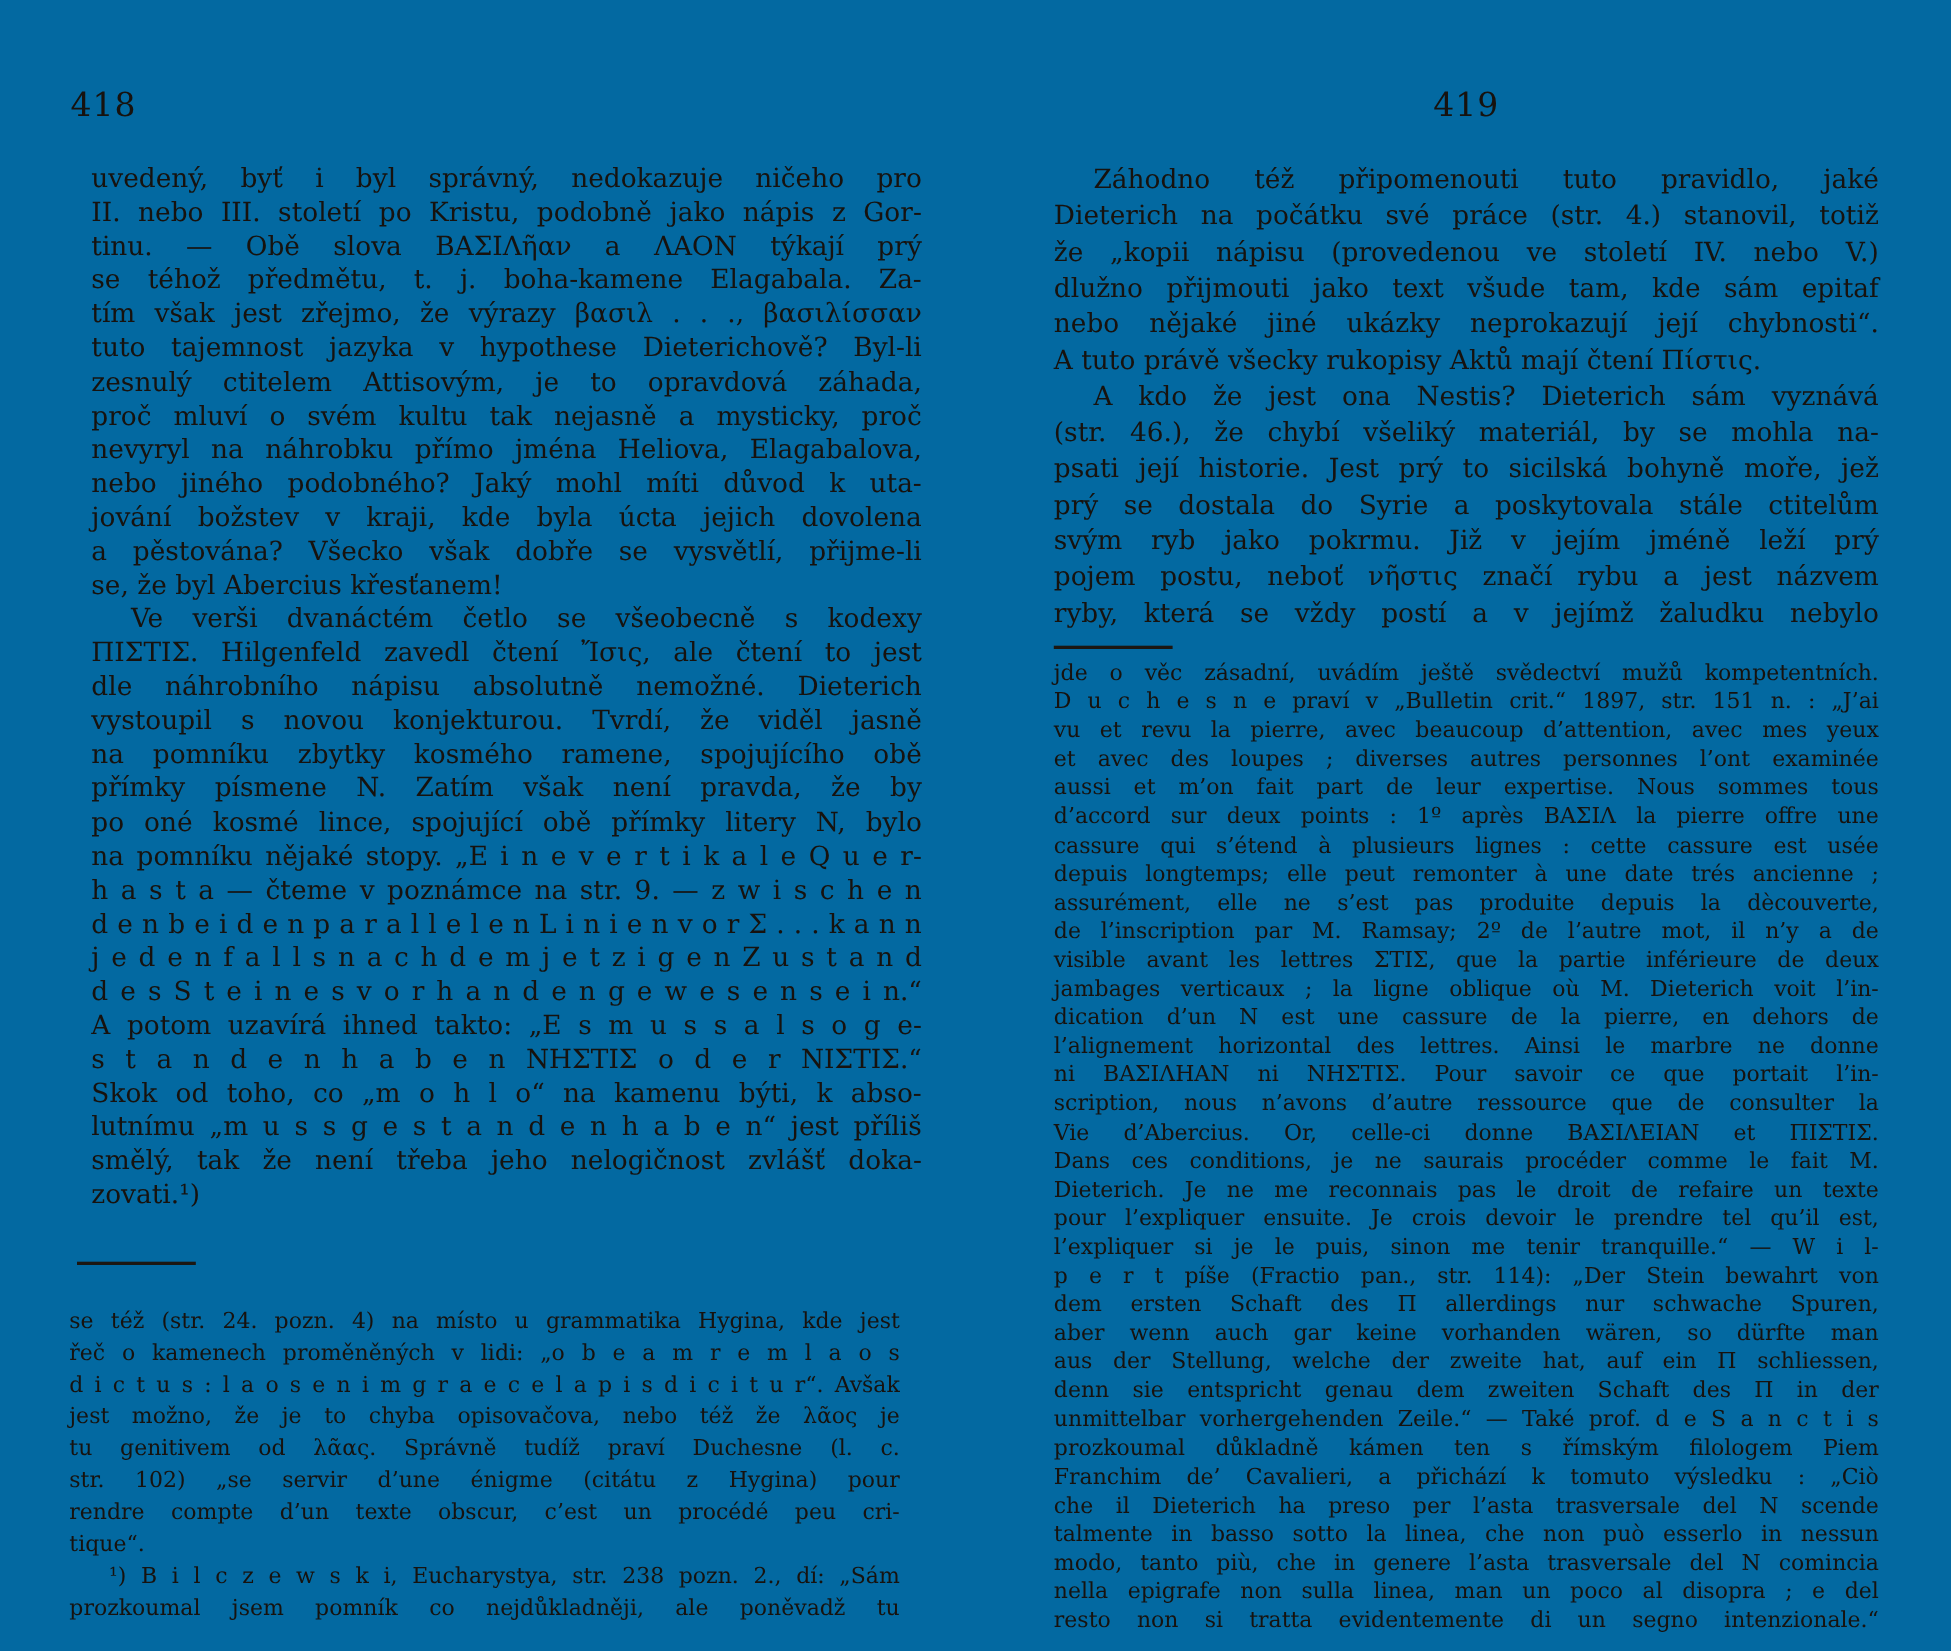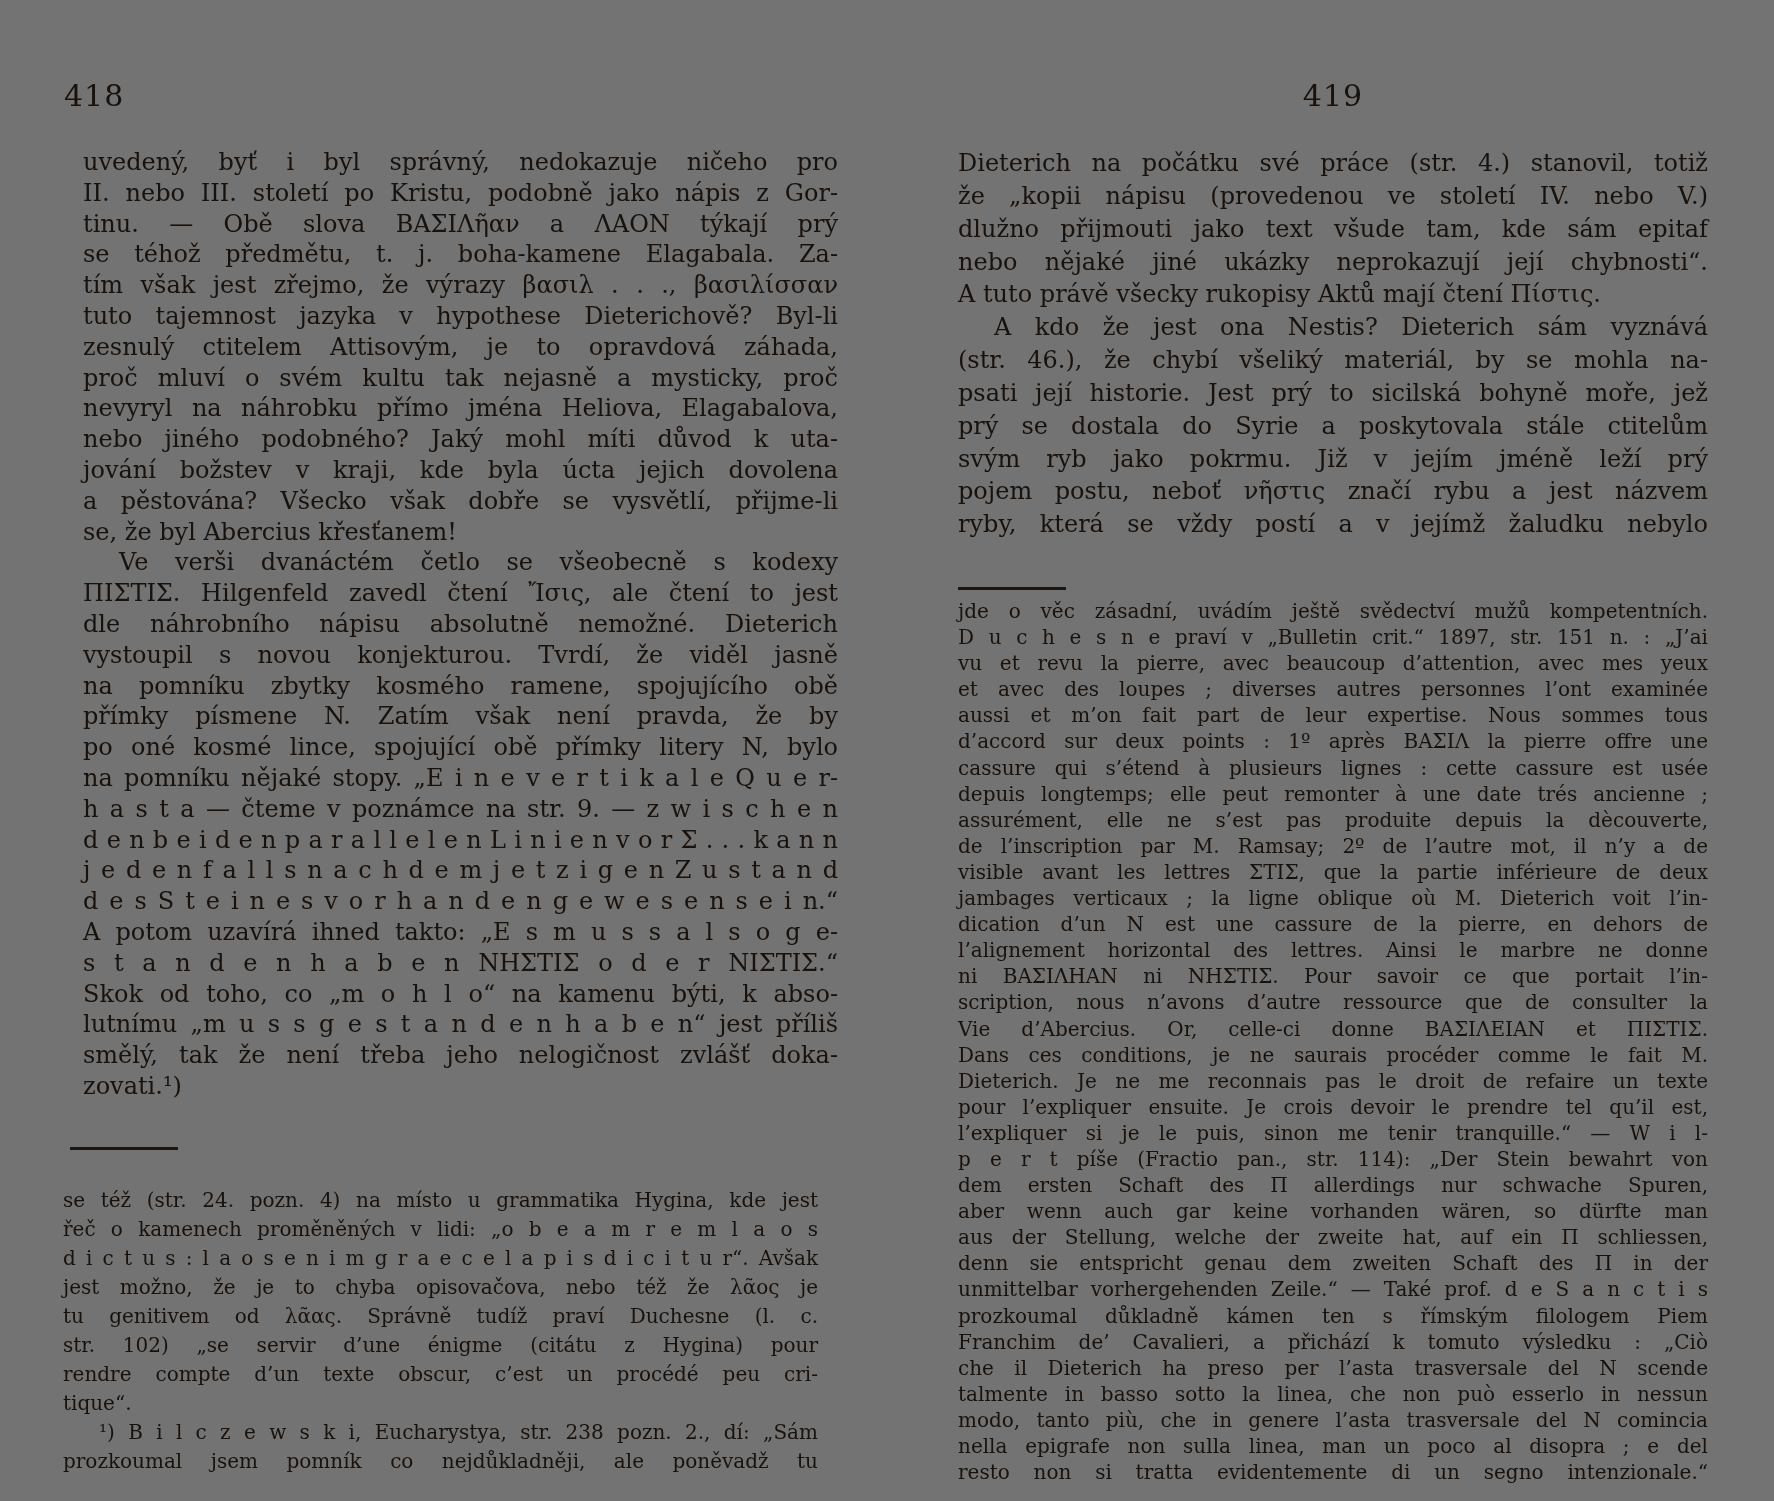--- a/index.html
+++ b/index.html
@@ -2,21 +2,21 @@
 <html><head>
 <meta charset="utf-8">
 <style>
   * { margin:0; padding:0; box-sizing:border-box; }
   html,body { width:1774px; height:1501px; }
   body {
     background:#fdfdfb;
     color:#17120e;
     font-family:"DejaVu Serif","Liberation Serif",serif;
   }
-  .spread { position:relative; width:1774px; height:1501px; overflow:hidden; background:#737373; }
+  .spread { position:relative; width:1774px; height:1501px; overflow:hidden; background:#0369a1; }
   .pageno { position:absolute; top:78px; font-size:30px; letter-spacing:1px; }
   #pn-left  { left:64px; }
   #pn-right { left:958px; width:750px; text-align:center; }
   .tl { text-align:justify; text-align-last:justify; }
   .tl.nl  { text-align-last:left; }
   .tl.ind { text-indent:36px; }
   .main-text { position:absolute; font-size:24px; }
   #main-left  { left:63px;  top:147px; width:755px;margin-left:20px; }
   #main-left  .tl { line-height:30.8px; height:30.8px; }
   #main-right { left:958px; top:147px; width:750px; }
@@ -82,20 +82,21 @@
       <div class="tl">jest možno, že je to chyba opisovačova, nebo též že λᾶος je</div>
       <div class="tl">tu genitivem od λᾶας. Správně tudíž praví Duchesne (l. c.</div>
       <div class="tl">str. 102) „se servir d’une énigme (citátu z Hygina) pour</div>
       <div class="tl">rendre compte d’un texte obscur, c’est un procédé peu cri-</div>
       <div class="tl nl">tique“.</div>
       <div class="tl ind">¹) B i l c z e w s k i, Eucharystya, str. 238 pozn. 2., dí: „Sám</div>
       <div class="tl">prozkoumal jsem pomník co nejdůkladněji, ale poněvadž tu</div>
     </div>
 
   <div class="main-text" id="main-right">
+      <div class="tl ind">Záhodno též připomenouti tuto pravidlo, jaké</div>
       <div class="tl">Dieterich na počátku své práce (str. 4.) stanovil, totiž</div>
       <div class="tl">že „kopii nápisu (provedenou ve století IV. nebo V.)</div>
       <div class="tl">dlužno přijmouti jako text všude tam, kde sám epitaf</div>
       <div class="tl">nebo nějaké jiné ukázky neprokazují její chybnosti“.</div>
       <div class="tl nl">A tuto právě všecky rukopisy Aktů mají čtení Πίστις.</div>
       <div class="tl ind">A kdo že jest ona Nestis? Dieterich sám vyznává</div>
       <div class="tl">(str. 46.), že chybí všeliký materiál, by se mohla na-</div>
       <div class="tl">psati její historie. Jest prý to sicilská bohyně moře, jež</div>
       <div class="tl">prý se dostala do Syrie a poskytovala stále ctitelům</div>
       <div class="tl">svým ryb jako pokrmu. Již v jejím jméně leží prý</div>

